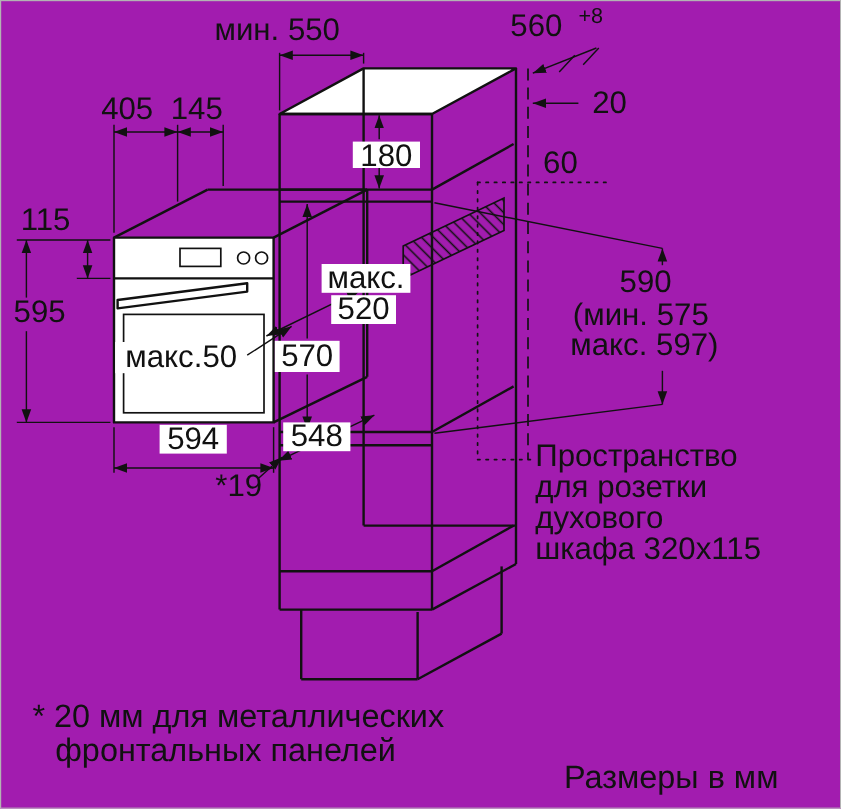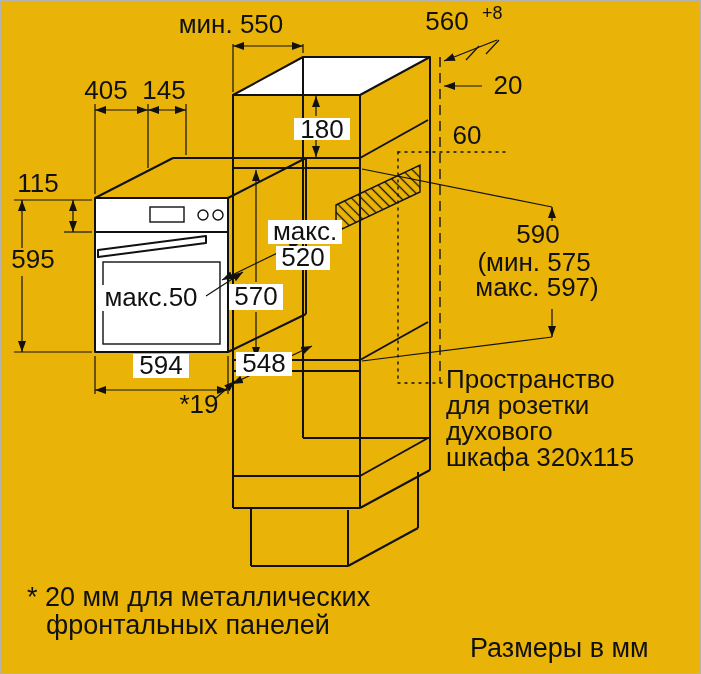--- a/index.html
+++ b/index.html
@@ -1,16 +1,16 @@
 <!DOCTYPE html>
 <html><head>
 <meta charset="utf-8">
 <style>
   html,body{margin:0;padding:0;background:#ffffff;}
-  .stage{width:701px;height:674px;position:relative;background:#eab308;overflow:hidden;}
+  .stage{width:701px;height:674px;position:relative;background:#a21caf;overflow:hidden;}
   svg{display:block;}
   text{font-family:"Liberation Sans","DejaVu Sans",sans-serif;fill:#111;}
   .t26{font-size:26px;}
   .t18{font-size:18px;}
   .t27{font-size:27px;}
   .mid{text-anchor:middle;}
   .obj{stroke:#111;stroke-width:2;fill:none;stroke-linejoin:round;}
   .face{fill:#ffffff;stroke:#111;stroke-width:2;stroke-linejoin:round;}
   .thin{stroke:#111;stroke-width:1.4;fill:none;}
   .dim{stroke:#111;stroke-width:1.2;fill:none;}

